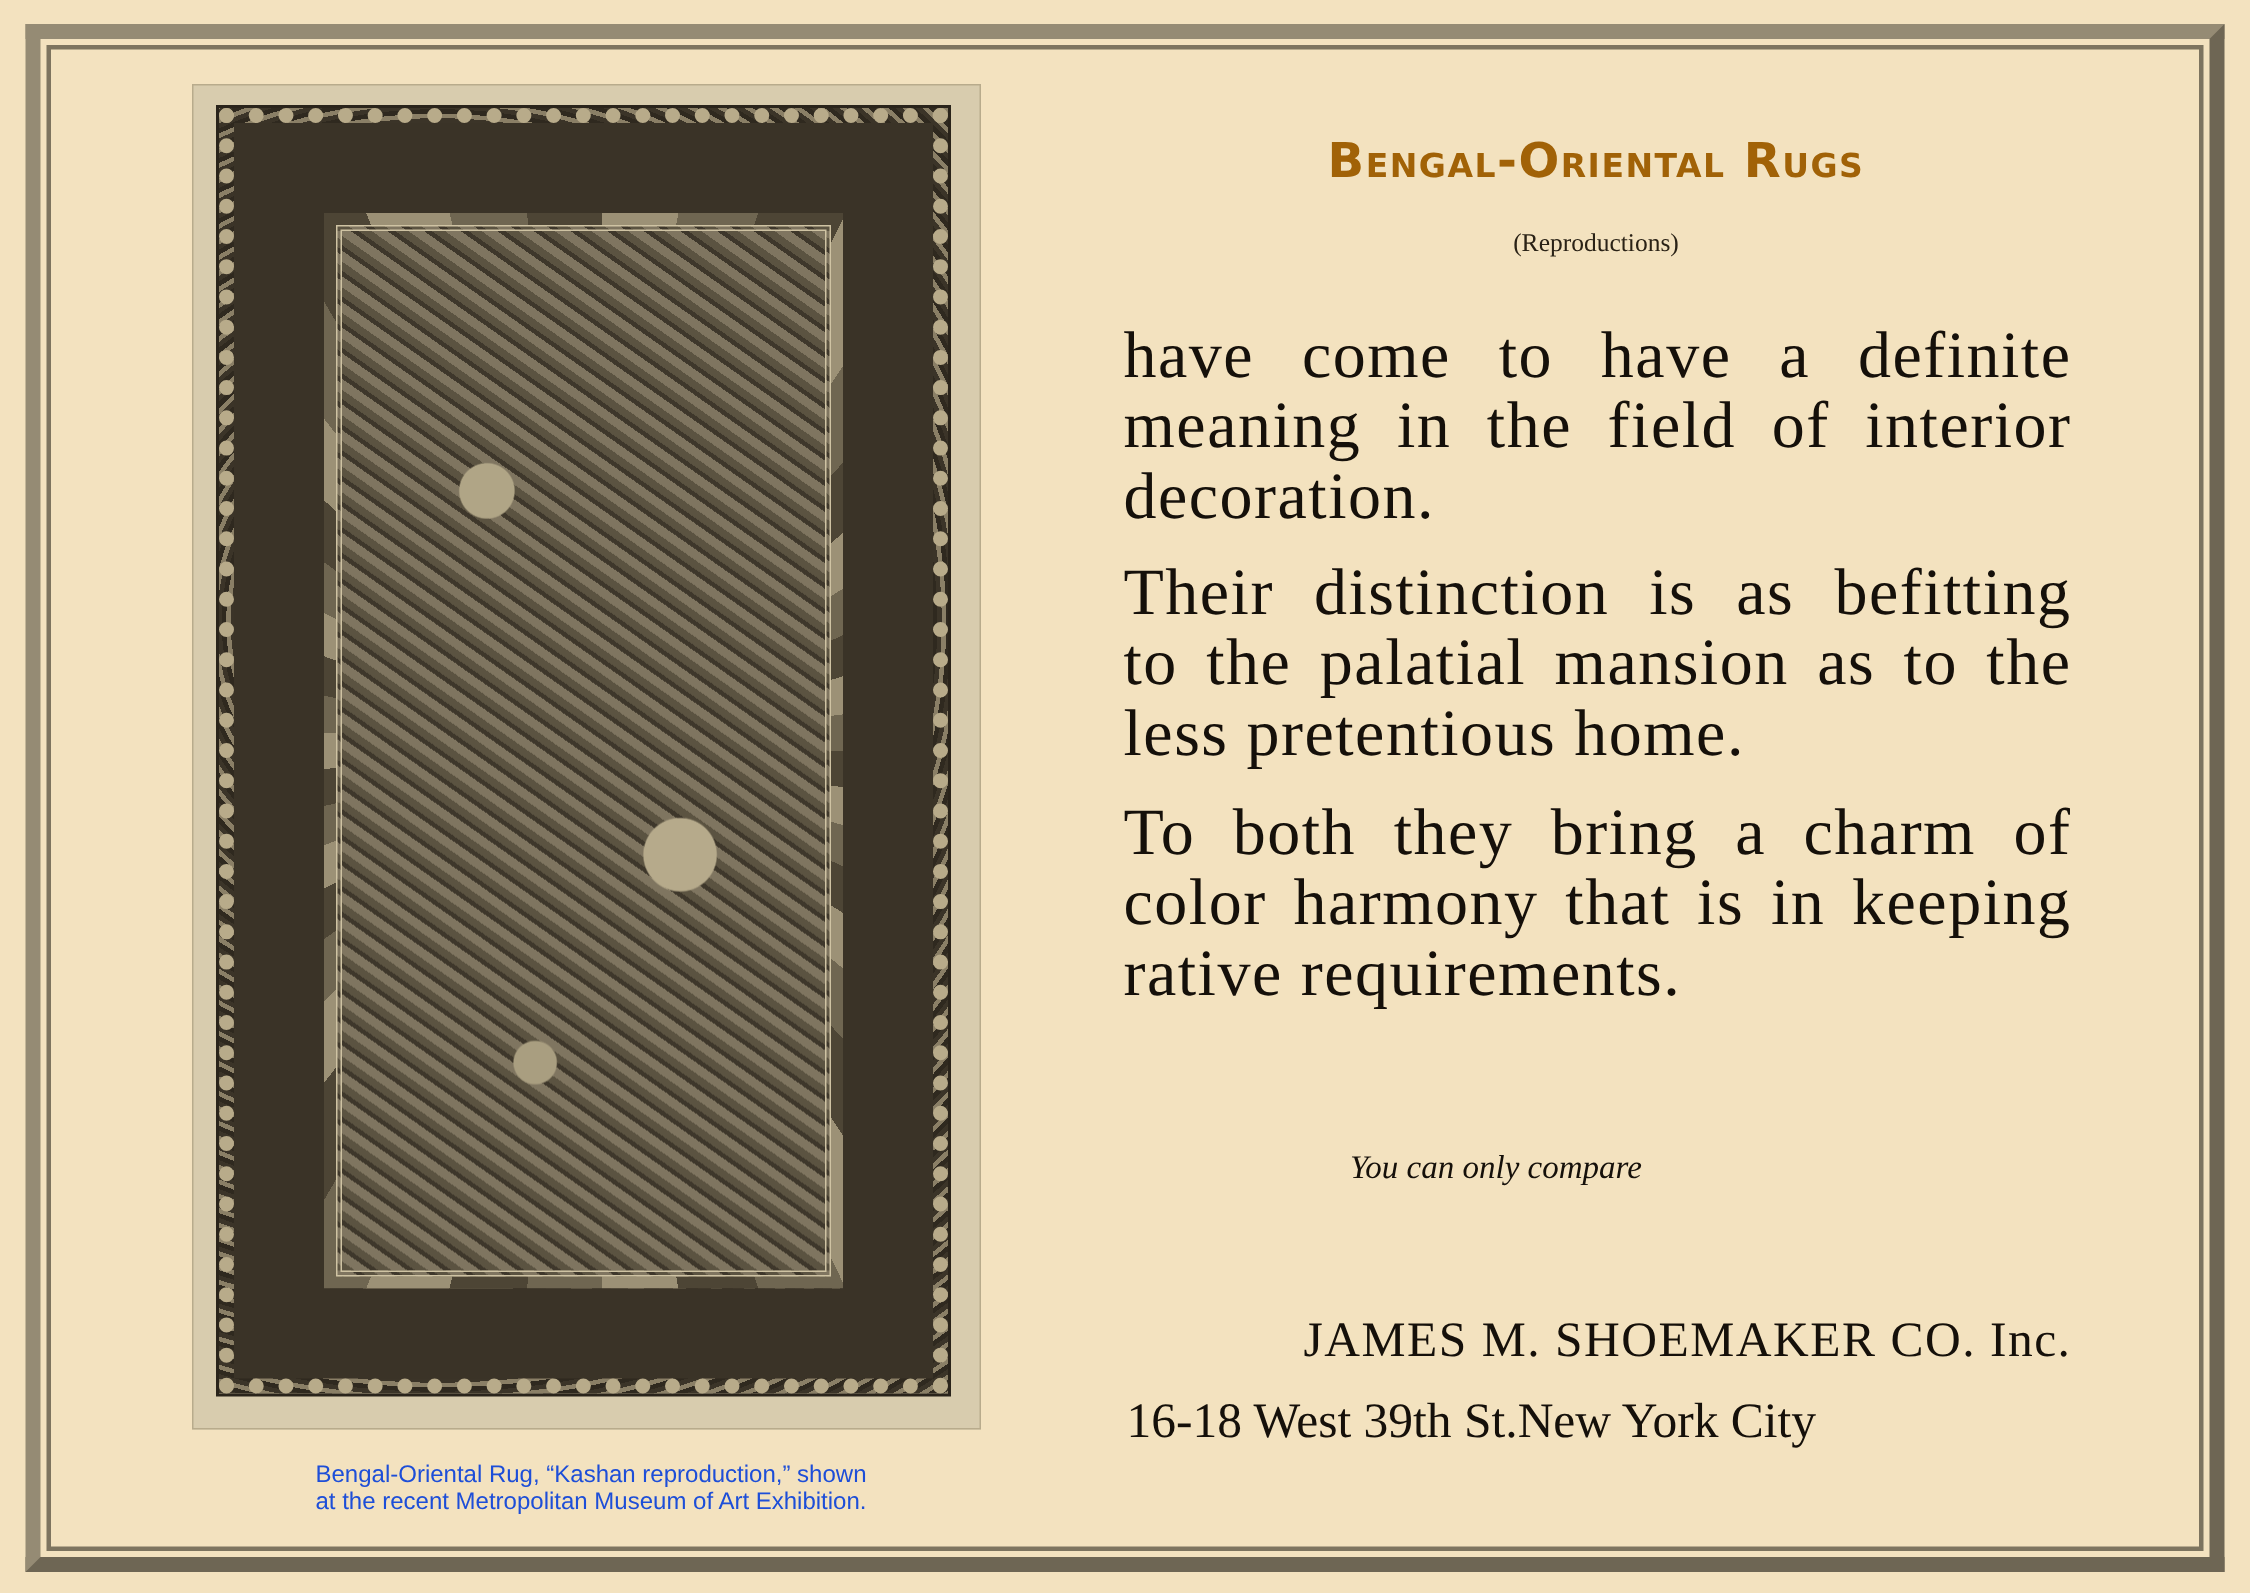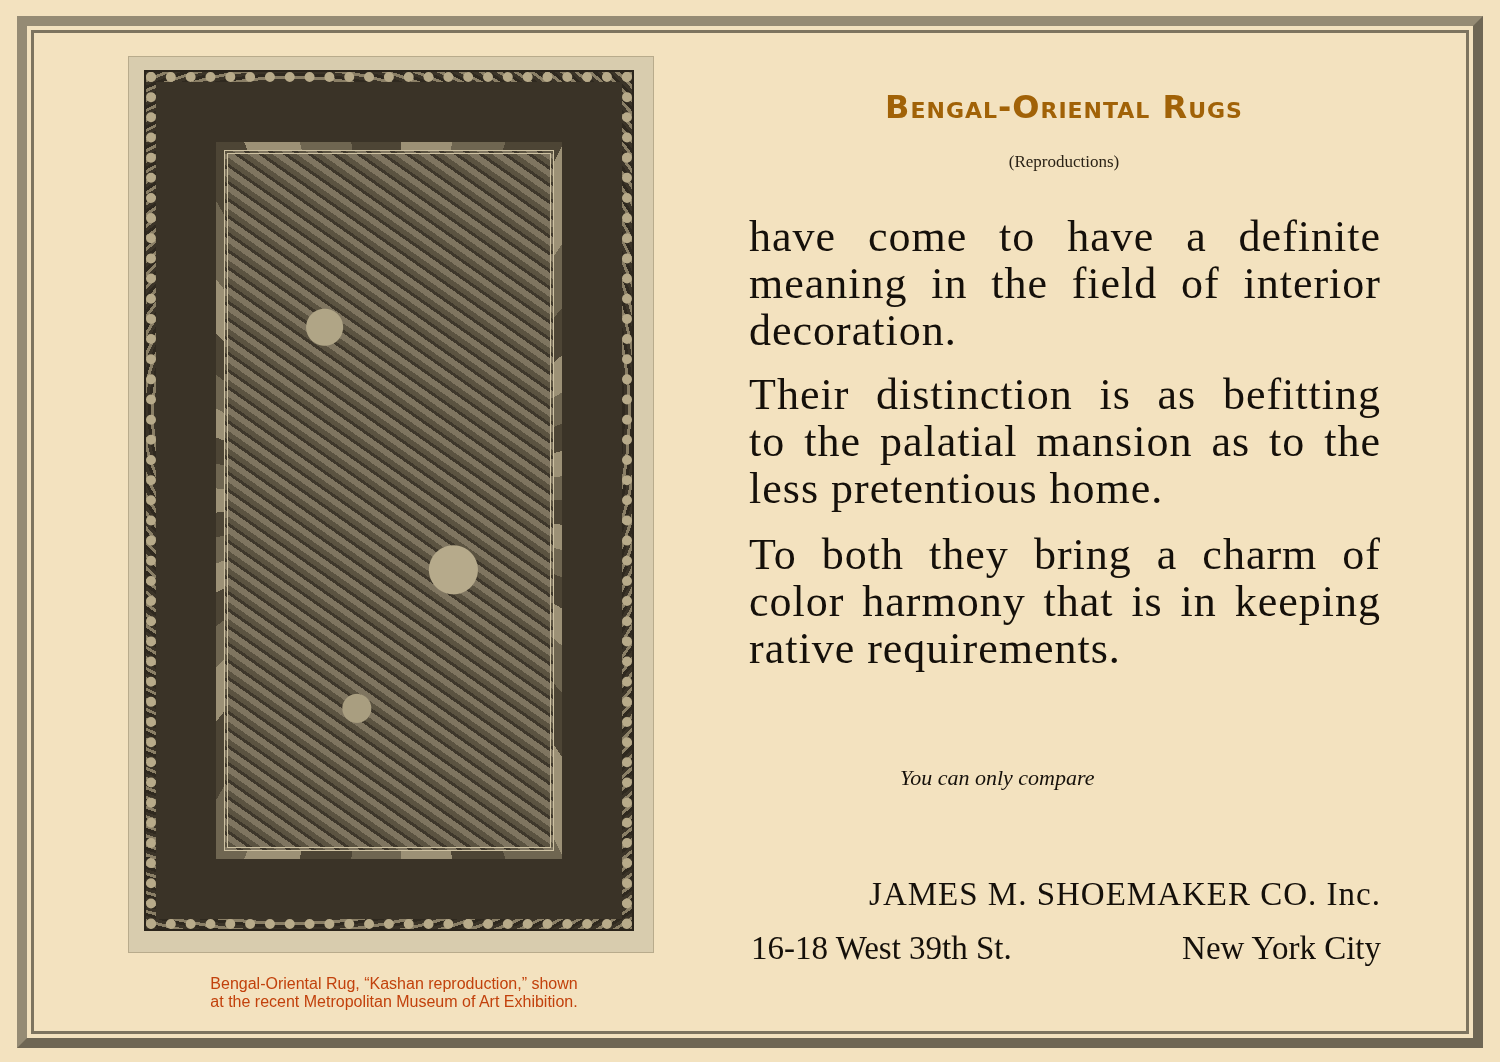--- a/index.html
+++ b/index.html
@@ -11,31 +11,31 @@
       repeating-radial-gradient(circle at 30% 40%, #3b3428 0 3px, #8a7f66 3px 6px, #2f291f 6px 9px);
       border:2px solid #2a241b;}
   .rug-border{position:absolute;inset:10px;border:60px solid #3a3327;
       background:repeating-conic-gradient(from 10deg at 50% 50%, #6f6651 0 8deg, #4d4535 8deg 16deg, #9c9176 16deg 24deg);}
   .rug-border::before{content:"";position:absolute;inset:-70px;border:10px dotted #b8ab8a;}
   .rug-field{position:absolute;inset:8px;border:4px double #cfc3a3;background:
       radial-gradient(circle at 30% 25%, #b0a586 0 18px, transparent 19px),
       radial-gradient(circle at 70% 60%, #b6aa8b 0 24px, transparent 25px),
       radial-gradient(circle at 40% 80%, #a99e80 0 14px, transparent 15px),
       repeating-linear-gradient(35deg, #5b5341 0 5px, #7f7560 5px 11px, #3e372b 11px 14px);}
-  .caption{position:absolute;left:120px;top:975px;width:548px;text-align:center;font-family:"Liberation Sans",sans-serif;font-size:16px;line-height:18px;color:#c2410c;}
+  .caption{position:absolute;left:120px;top:975px;width:548px;text-align:center;font-family:"Liberation Sans",sans-serif;font-size:16px;line-height:18px;color:#1d4ed8;}
   .headline{position:absolute;left:746px;top:88px;width:636px;text-align:center;font-family:"DejaVu Sans",sans-serif;font-weight:bold;font-size:32px;letter-spacing:1px;font-variant:small-caps;color:#a16207;}
   .subhead{position:absolute;left:746px;top:152px;width:636px;text-align:center;font-size:17px;color:#2a2216;}
   .body-text{position:absolute;left:749px;width:632px;font-size:44px;line-height:47px;text-align:justify;text-align-last:justify;letter-spacing:1px;color:#15100a;}
   .body-text .last{text-align-last:left;display:block;}
   .p1{top:213px;}
   .p2{top:371px;}
   .p3{top:531px;}
   .tagline{position:absolute;left:900px;top:760px;width:340px;font-style:italic;font-size:22px;line-height:36px;color:#15100a;}
   .company{position:absolute;left:751px;top:876px;width:630px;font-size:33px;letter-spacing:1px;color:#15100a;text-align:right;}
-  .address-row{position:absolute;left:751px;top:930px;width:630px;font-size:33px;display:flex;justify-content:space-between;color:#15100a;}
+  .address-row{position:absolute;left:751px;top:930px;width:630px;font-size:33px;display:flex;color:#15100a;}
 </style>
 </head>
 <body>
 
 <div class="outer-frame"></div>
 <div class="inner-frame"></div>
 
 <div class="rug-photo">
   <div class="rug">
     <div class="rug-border">

